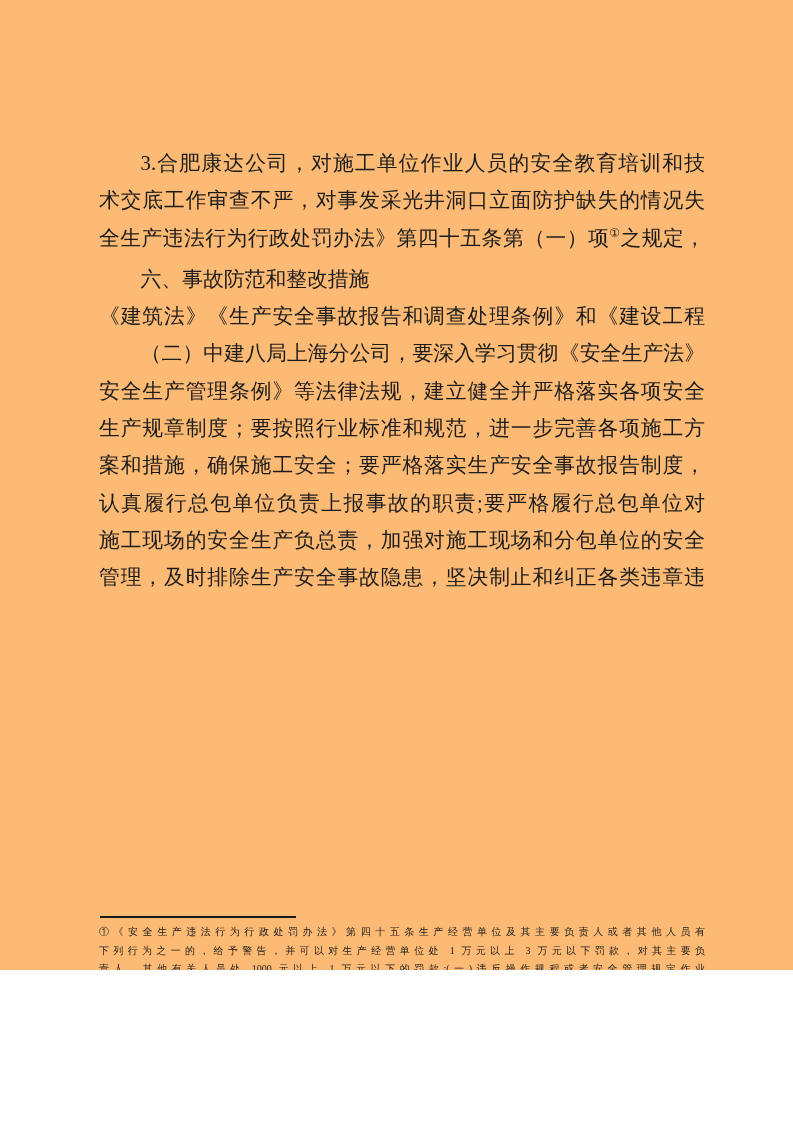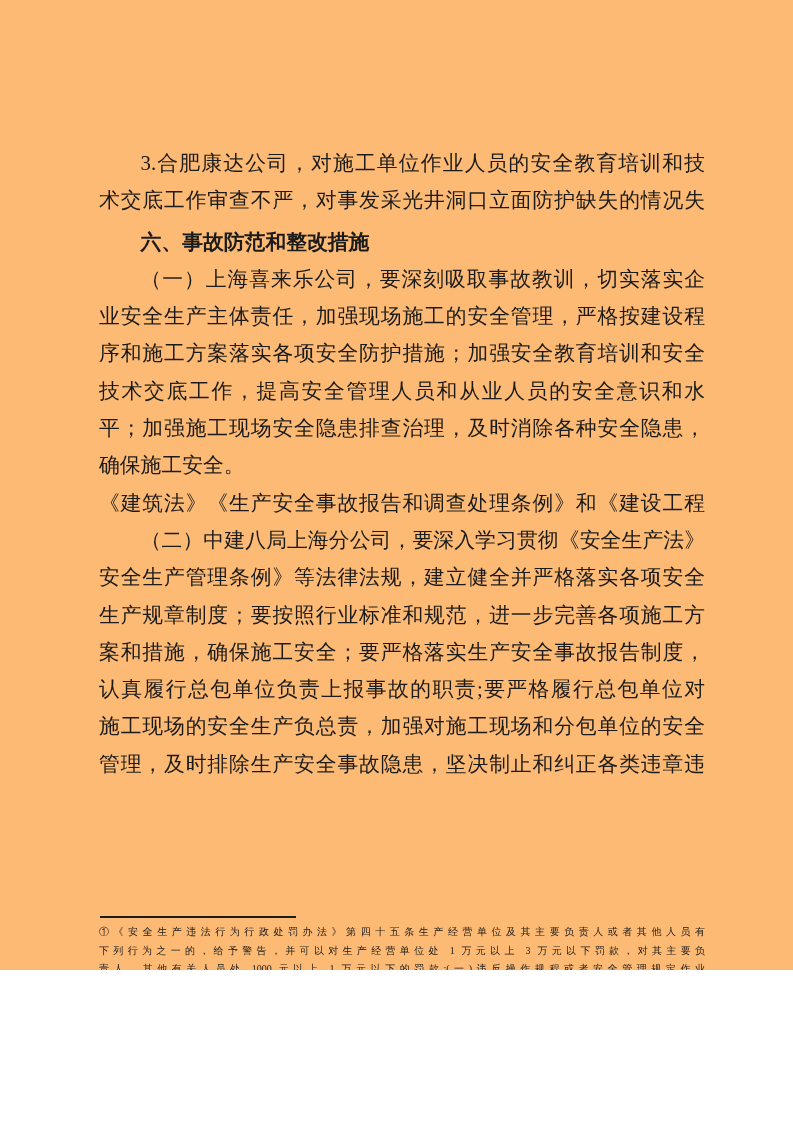--- a/index.html
+++ b/index.html
@@ -21,21 +21,21 @@
   .line{
     text-align:justify;
     height:37.3px;
     white-space:normal;
   }
   .line.fill{text-align-last:justify;}
   .line.indent{text-indent:2em;}
   .block.heading{
     margin-top:4px;
     font-family:"Liberation Sans","DejaVu Sans",sans-serif;
-    font-weight:bold;
+    font-weight:normal;
   }
   sup{
     font-size:0.58em;
     vertical-align:super;
     line-height:0;
   }
   .footnote-sep{
     position:absolute;
     left:100px;top:916px;width:196px;height:0;
     border-top:2px solid #1b1b1b;
@@ -57,31 +57,24 @@
   }
 </style>
 </head>
 <body>
 
 <div class="page">
   <div class="doc-body">
       <div class="block paragraph">
         <div class="line fill indent">3.合肥康达公司，对施工单位作业人员的安全教育培训和技</div>
         <div class="line fill">术交底工作审查不严，对事发采光井洞口立面防护缺失的情况失</div>
+        <div class="line fill"><span>全生产违法行为行政处罚办法》第四十五条第（一）项</span><sup>①</sup><span>之规定，</span></div>
       </div>
       <div class="block heading">
         <div class="line indent">六、事故防范和整改措施</div>
-      </div>
-      <div class="block paragraph">
-        <div class="line fill indent">（一）上海喜来乐公司，要深刻吸取事故教训，切实落实企</div>
-        <div class="line fill">业安全生产主体责任，加强现场施工的安全管理，严格按建设程</div>
-        <div class="line fill">序和施工方案落实各项安全防护措施；加强安全教育培训和安全</div>
-        <div class="line fill">技术交底工作，提高安全管理人员和从业人员的安全意识和水</div>
-        <div class="line fill">平；加强施工现场安全隐患排查治理，及时消除各种安全隐患，</div>
-        <div class="line">确保施工安全。</div>
       </div>
       <div class="block paragraph">
         <div class="line fill">《建筑法》《生产安全事故报告和调查处理条例》和《建设工程</div>
         <div class="line fill indent">（二）中建八局上海分公司，要深入学习贯彻《安全生产法》</div>
         <div class="line fill">安全生产管理条例》等法律法规，建立健全并严格落实各项安全</div>
         <div class="line fill">生产规章制度；要按照行业标准和规范，进一步完善各项施工方</div>
         <div class="line fill">案和措施，确保施工安全；要严格落实生产安全事故报告制度，</div>
         <div class="line fill">认真履行总包单位负责上报事故的职责;要严格履行总包单位对</div>
         <div class="line fill">施工现场的安全生产负总责，加强对施工现场和分包单位的安全</div>
         <div class="line fill">管理，及时排除生产安全事故隐患，坚决制止和纠正各类违章违</div>

